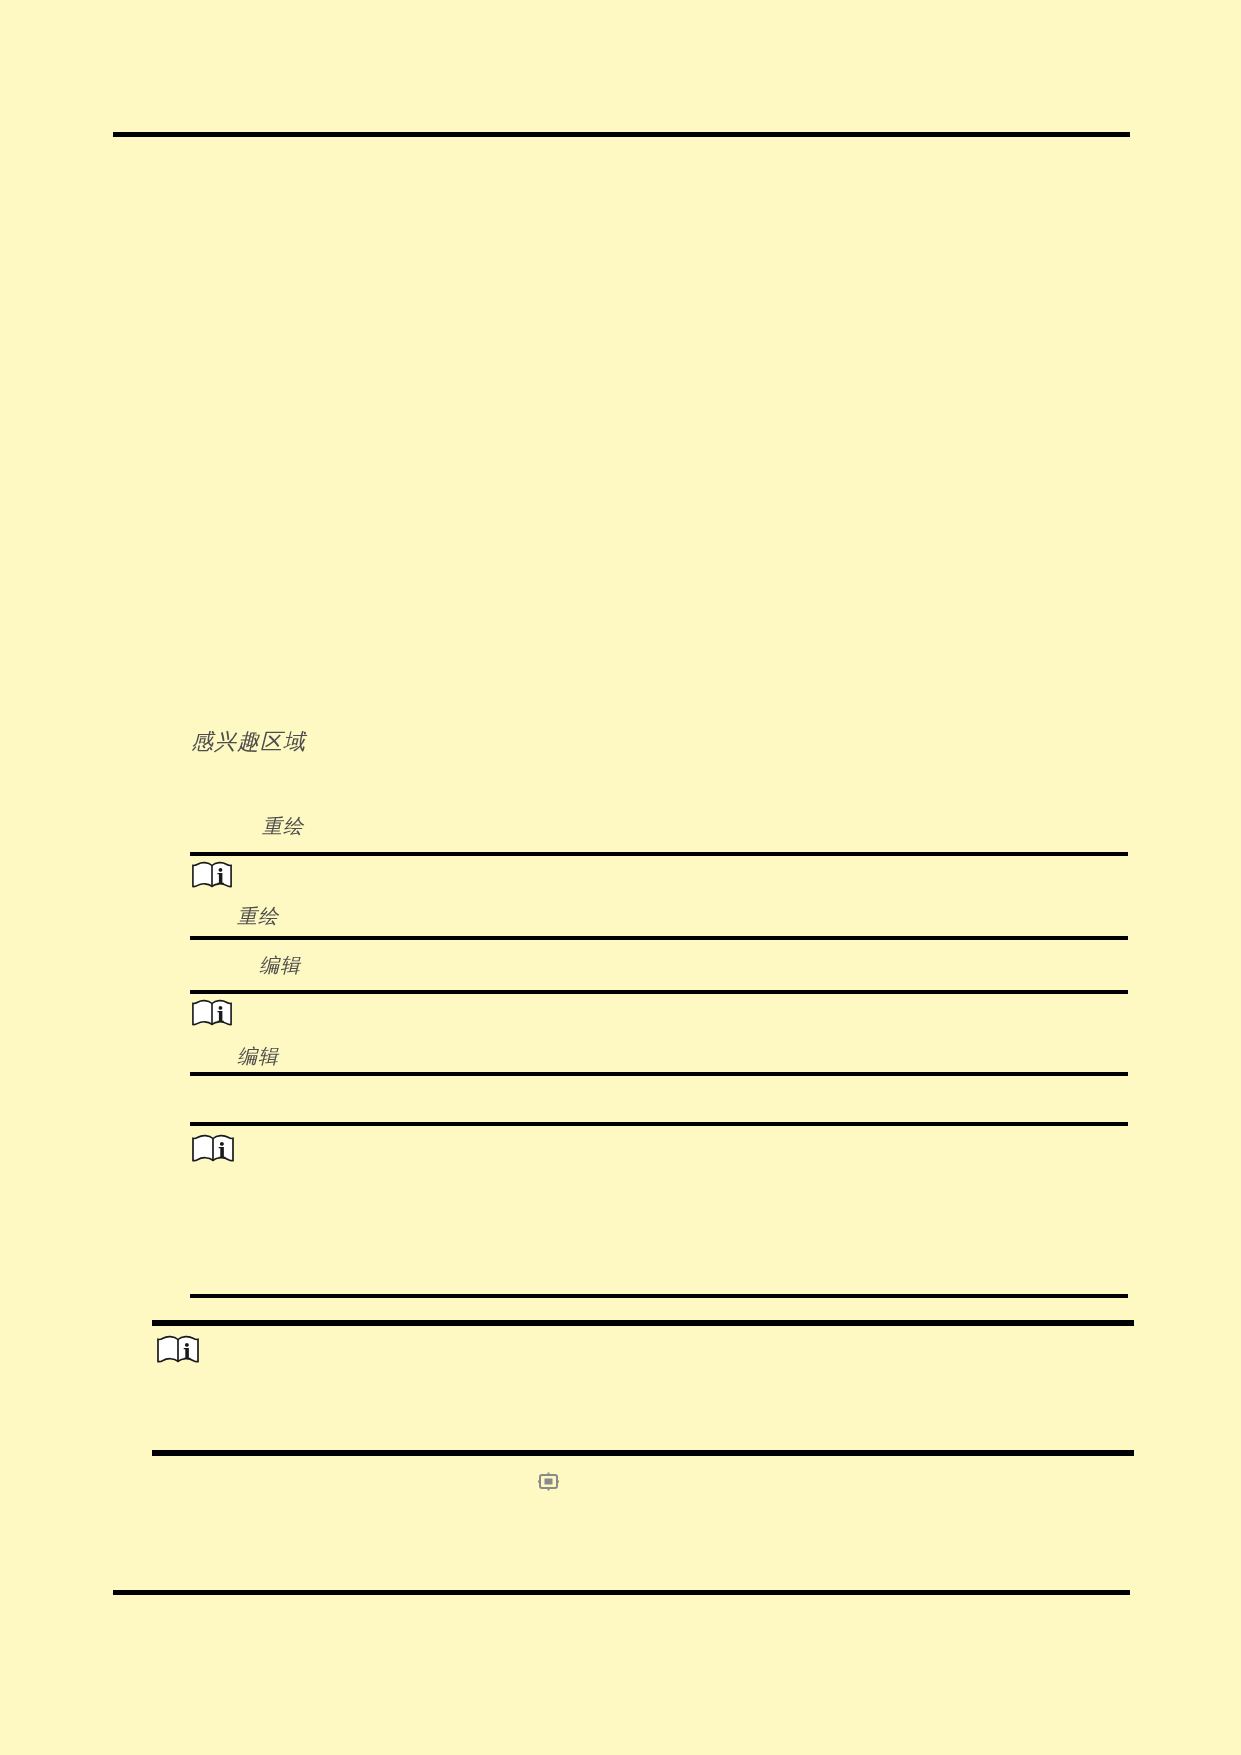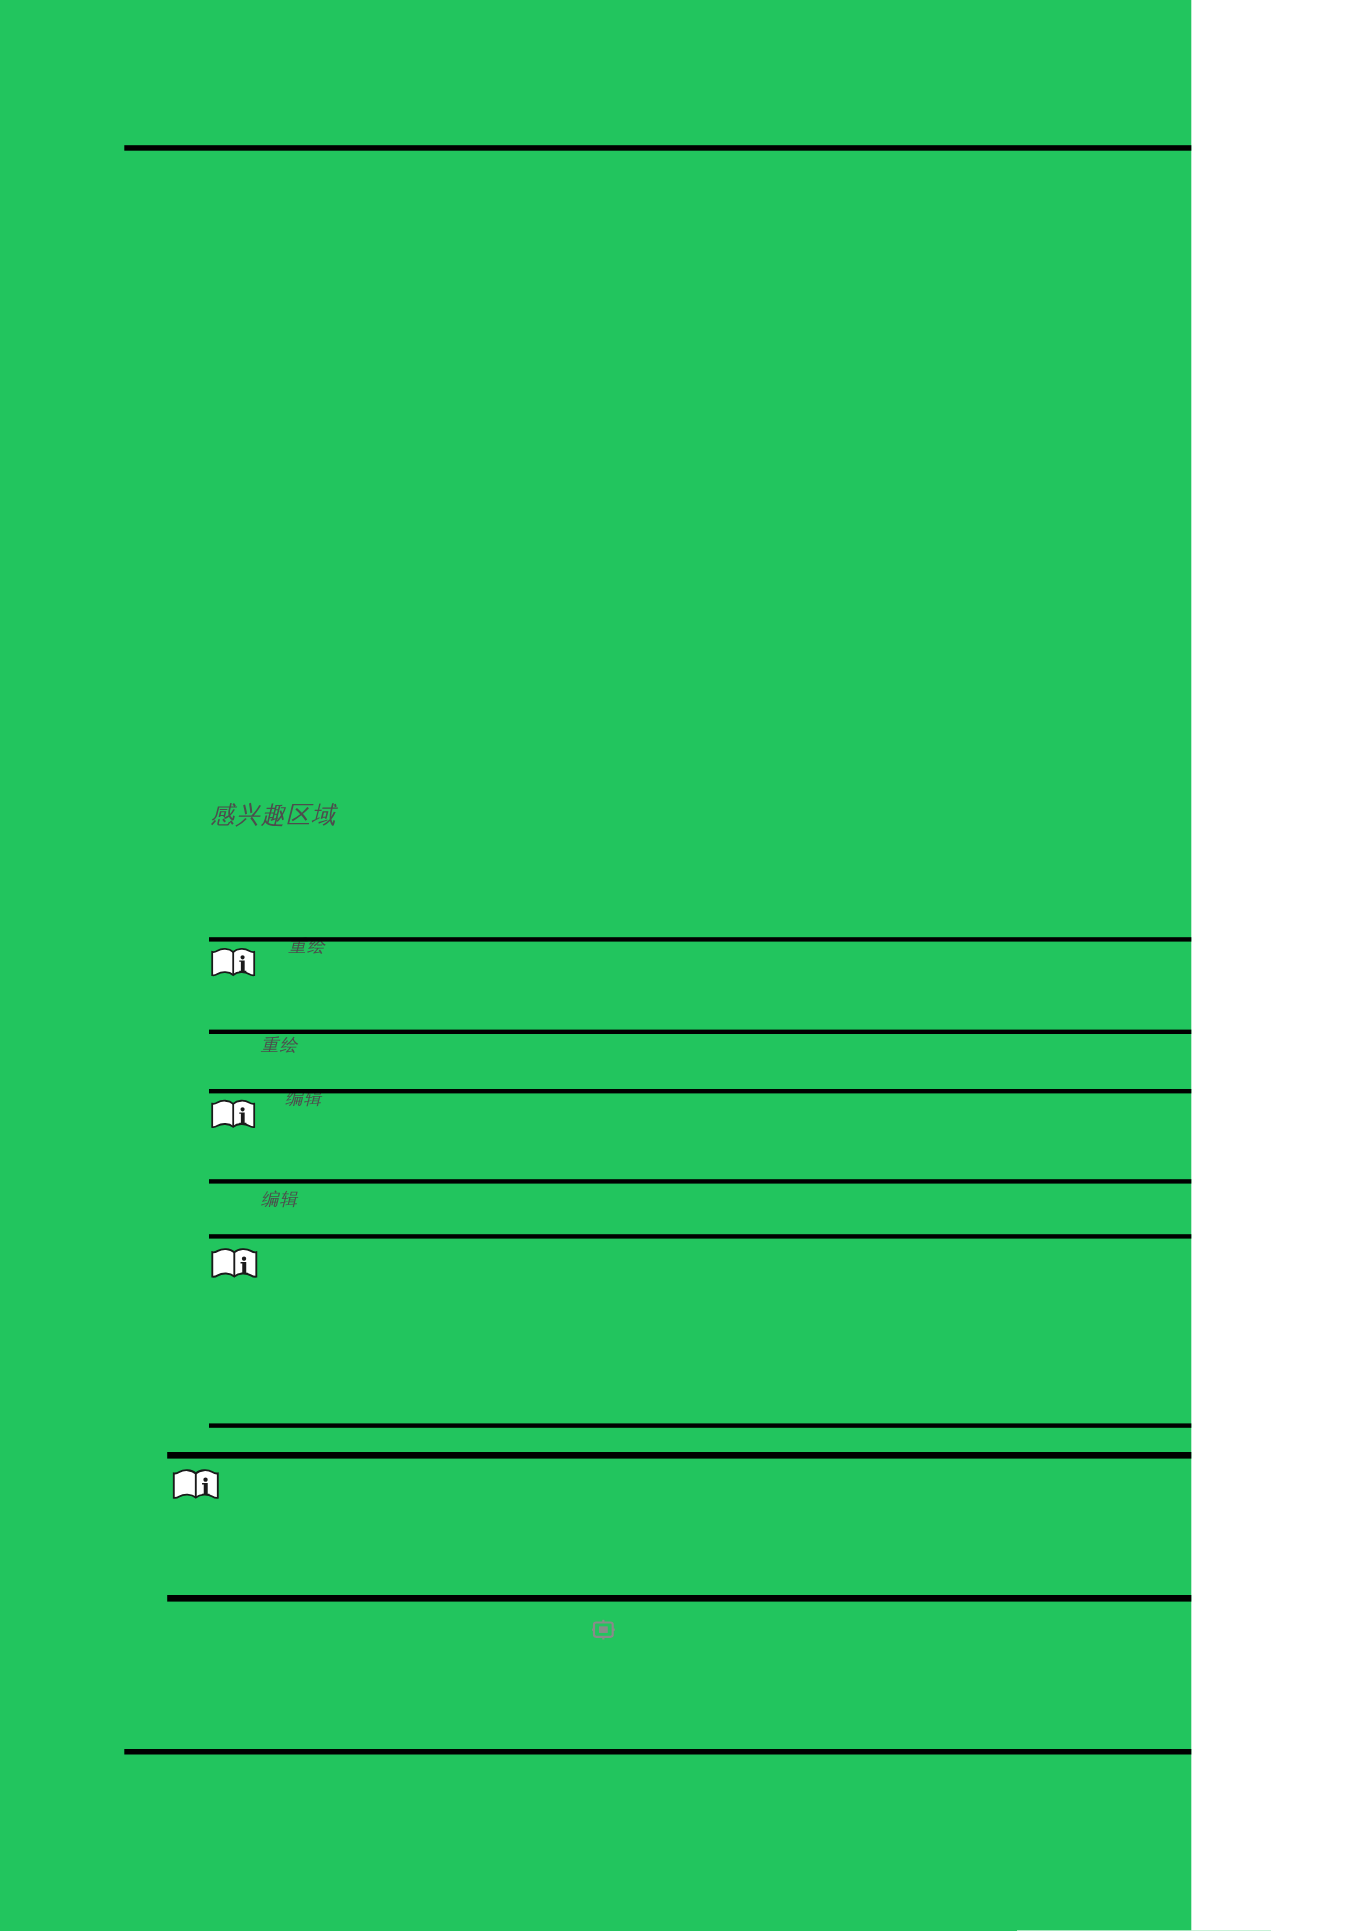--- a/index.html
+++ b/index.html
@@ -1,41 +1,41 @@
 <!DOCTYPE html>
 <html><head>
 <meta charset="utf-8">
 <style>
   html, body { margin: 0; padding: 0; background: #ffffff; }
   #page {
     position: relative;
-    width: 1083px;
+    width: 1241px;
     height: 1755px;
-    background: #22c55e;
+    background: #fef9c3;
     overflow: hidden;
     font-family: "DejaVu Sans", sans-serif;
   }
   .rule {
     position: absolute;
     background: #000000;
   }
   .rule.page-wide { left: 113px; width: 1017px; height: 5px; }
   .rule.row       { left: 190px; width: 938px;  height: 4px; }
   .rule.block     { left: 152px; width: 982px;  height: 6px; }
 
   .cjk {
     position: absolute;
     font-style: italic;
     color: #4d4d4d;
     line-height: 1;
     letter-spacing: 1px;
     white-space: nowrap;
   }
   .heading { font-size: 22px; }
-  .label   { font-size: 16px; margin-top: 36px; }
+  .label   { font-size: 20px; }
 
   .note-icon { position: absolute; }
   .frame-icon { position: absolute; }
 </style>
 </head>
 <body>
 
 <div id="page">
 
   <div class="rule page-wide" style="top:132px;"></div>

